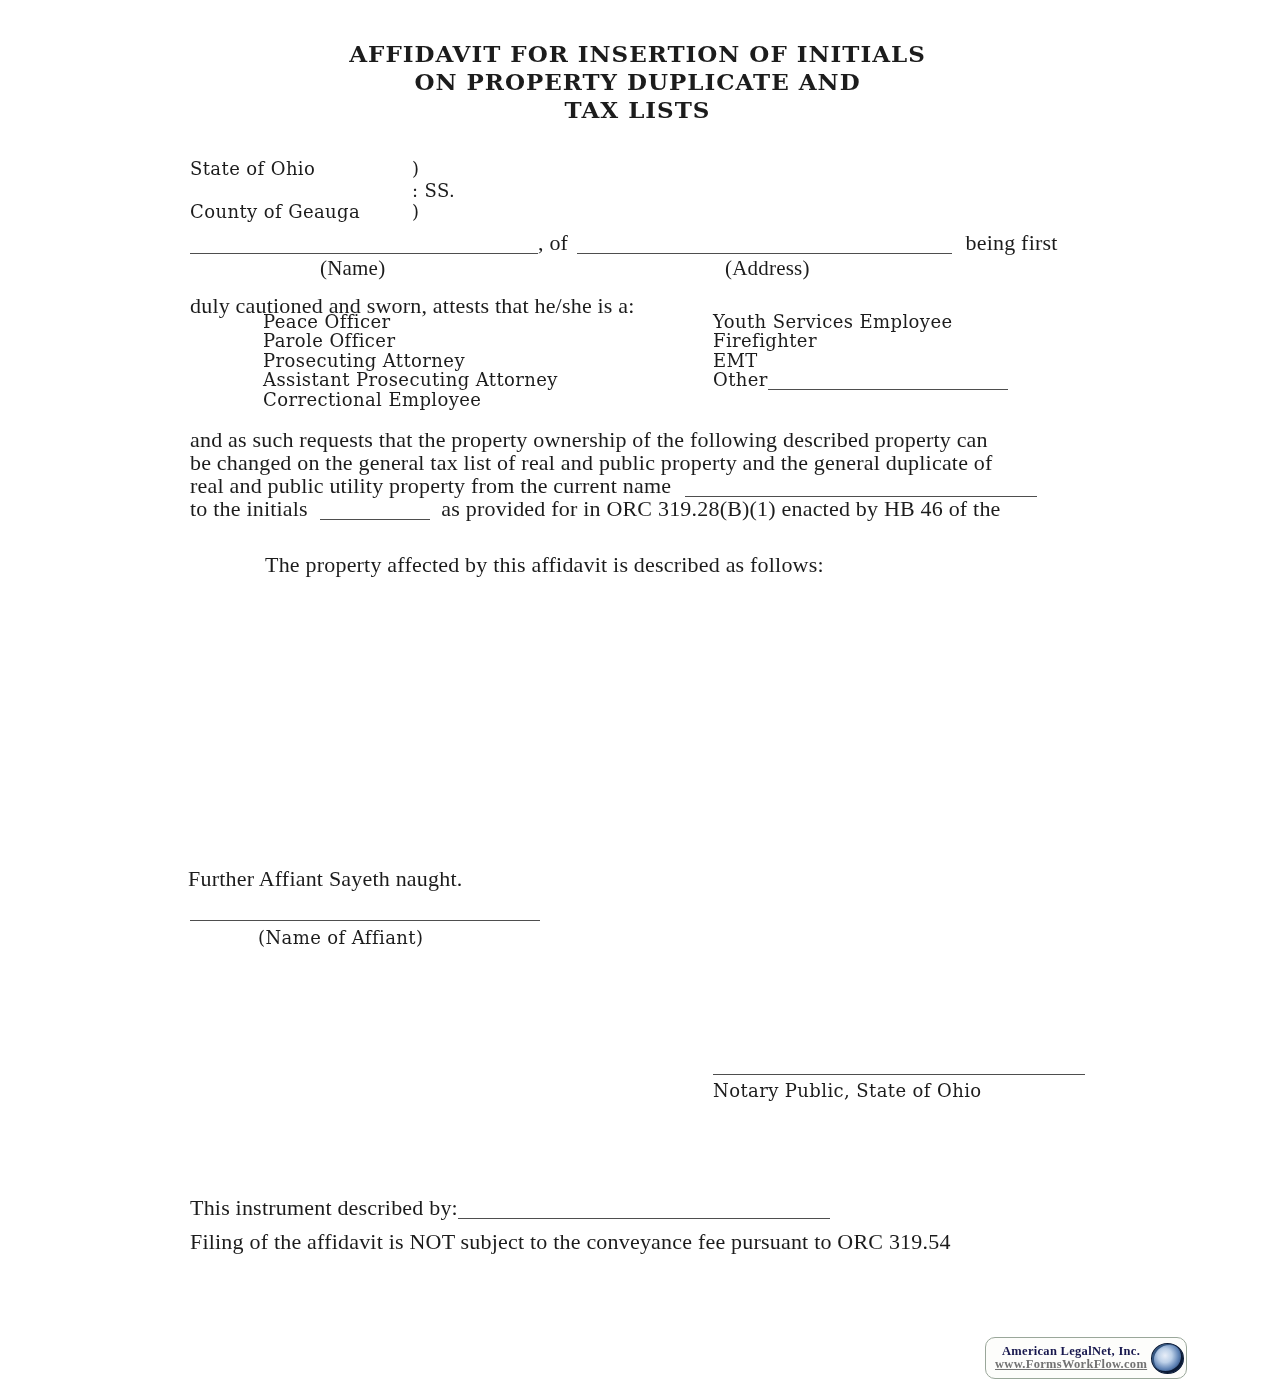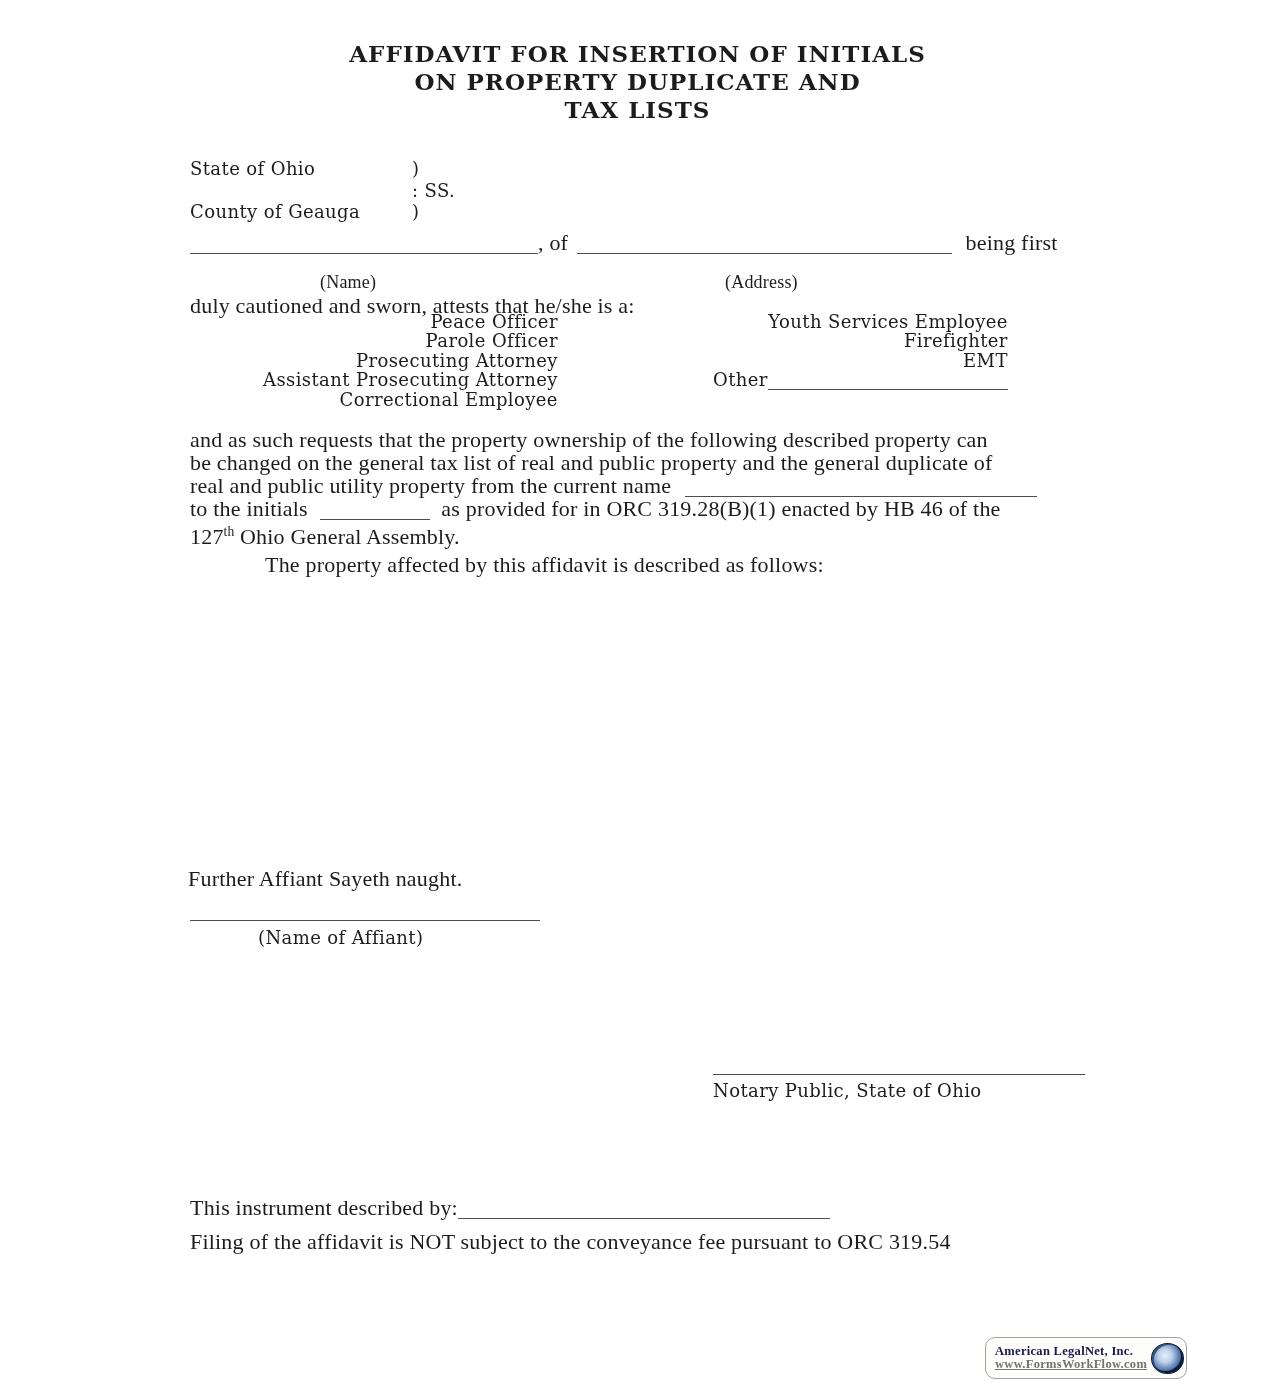--- a/index.html
+++ b/index.html
@@ -31,33 +31,33 @@
   .blank{
     display:inline-block;
     border-bottom:1.5px solid #4e4e4e;
     height:14px;
     position:relative;
     top:4px;
   }
   .line-row{white-space:nowrap;}
   .labels-row{position:relative;height:24px;}
   .para{line-height:23px;}
-  .roles{line-height:19.4px;text-align:right;}
+  .roles{line-height:19.4px;}
   sup{font-size:0.62em;vertical-align:super;letter-spacing:0;}
   .sig-line{border-bottom:1.5px solid #4e4e4e;}
   .badge{
     top:1337px;left:985px;width:202px;height:42px;
     border:1.5px solid #9aa79a;
     border-radius:10px;
     background:#fdfdfb;
     display:flex;align-items:center;
     padding:2px 4px 2px 9px;
     box-sizing:border-box;
   }
-  .badge-text{flex:1;line-height:13px;}
+  .badge-text{flex:1;line-height:13px;text-align:center;}
   .badge-company{
     font-family:"Liberation Serif", serif;
     font-weight:bold;font-size:12.5px;letter-spacing:0.3px;
     color:#18184e;
   }
   .badge-url{
     font-family:"Liberation Serif", serif;
     font-weight:bold;font-size:12.5px;letter-spacing:0.3px;
     color:#737373;
     text-decoration:underline;
@@ -92,21 +92,21 @@
       <div>County of Geauga</div>
       <div>)</div>
     </div>
   </div>
 
   <div class="abs line-row" style="top:230px;left:190px;">
     <span class="blank" style="width:348px;"></span><span>, of</span>
     <span class="blank" style="width:375px;margin-left:3px;"></span>
     <span style="margin-left:8px;">being first</span>
   </div>
-  <div class="abs labels-row" style="top:272px;left:190px;width:900px;font-size:18px;">
+  <div class="abs labels-row" style="top:256px;left:190px;width:900px;font-size:21px;">
     <span class="abs" style="left:130px;top:0;">(Name)</span>
     <span class="abs" style="left:535px;top:0;">(Address)</span>
   </div>
   <div class="abs" style="top:272px;left:190px;margin-top:21px;">duly cautioned and sworn, attests that he/she is a:</div>
 
   <div class="abs roles wide" style="top:312px;left:263px;">
     <div>Peace Officer</div>
     <div>Parole Officer</div>
     <div>Prosecuting Attorney</div>
     <div>Assistant Prosecuting Attorney</div>
@@ -123,24 +123,20 @@
     <div>and as such requests that the property ownership of the following described property can</div>
     <div>be changed on the general tax list of real and public property and the general duplicate of</div>
     <div class="line-row">
       <span>real and public utility property from the current name</span>
       <span class="blank" style="width:352px;margin-left:8px;"></span>
     </div>
     <div class="line-row">
       <span>to the initials</span>
       <span class="blank" style="width:110px;margin:0 6px;"></span>
       <span>as provided for in ORC 319.28(B)(1) enacted by HB 46 of the</span>
-    </div>
-    <div>
-      <span>127</span><sup>th</sup>
-      <span>Ohio General Assembly.</span>
     </div>
   </div>
 
   <div class="abs" style="top:552px;left:265px;">The property affected by this affidavit is described as follows:</div>
 
   <div class="abs" style="top:575px;left:190px;width:900px;height:280px;"></div>
 
   <div class="abs" style="top:866px;left:188px;">Further Affiant Sayeth naught.</div>
 
   <div class="abs sig-line" style="top:900px;left:190px;width:350px;height:20px;"></div>

